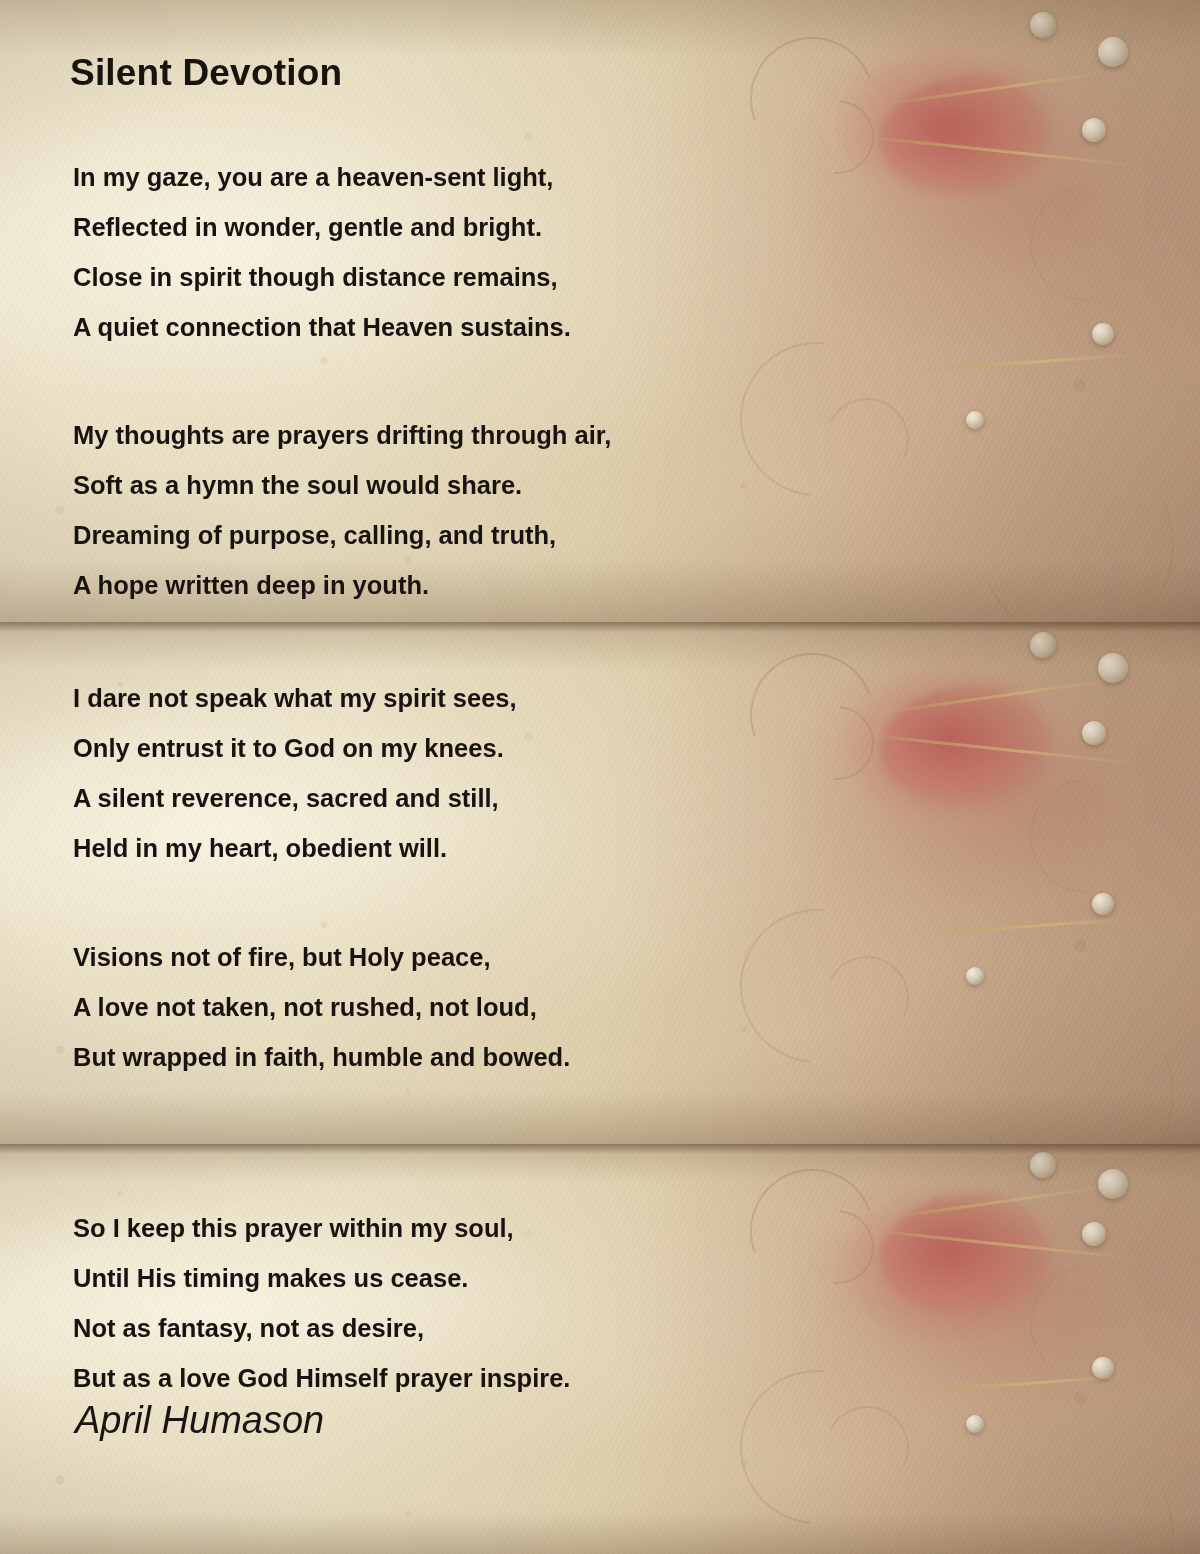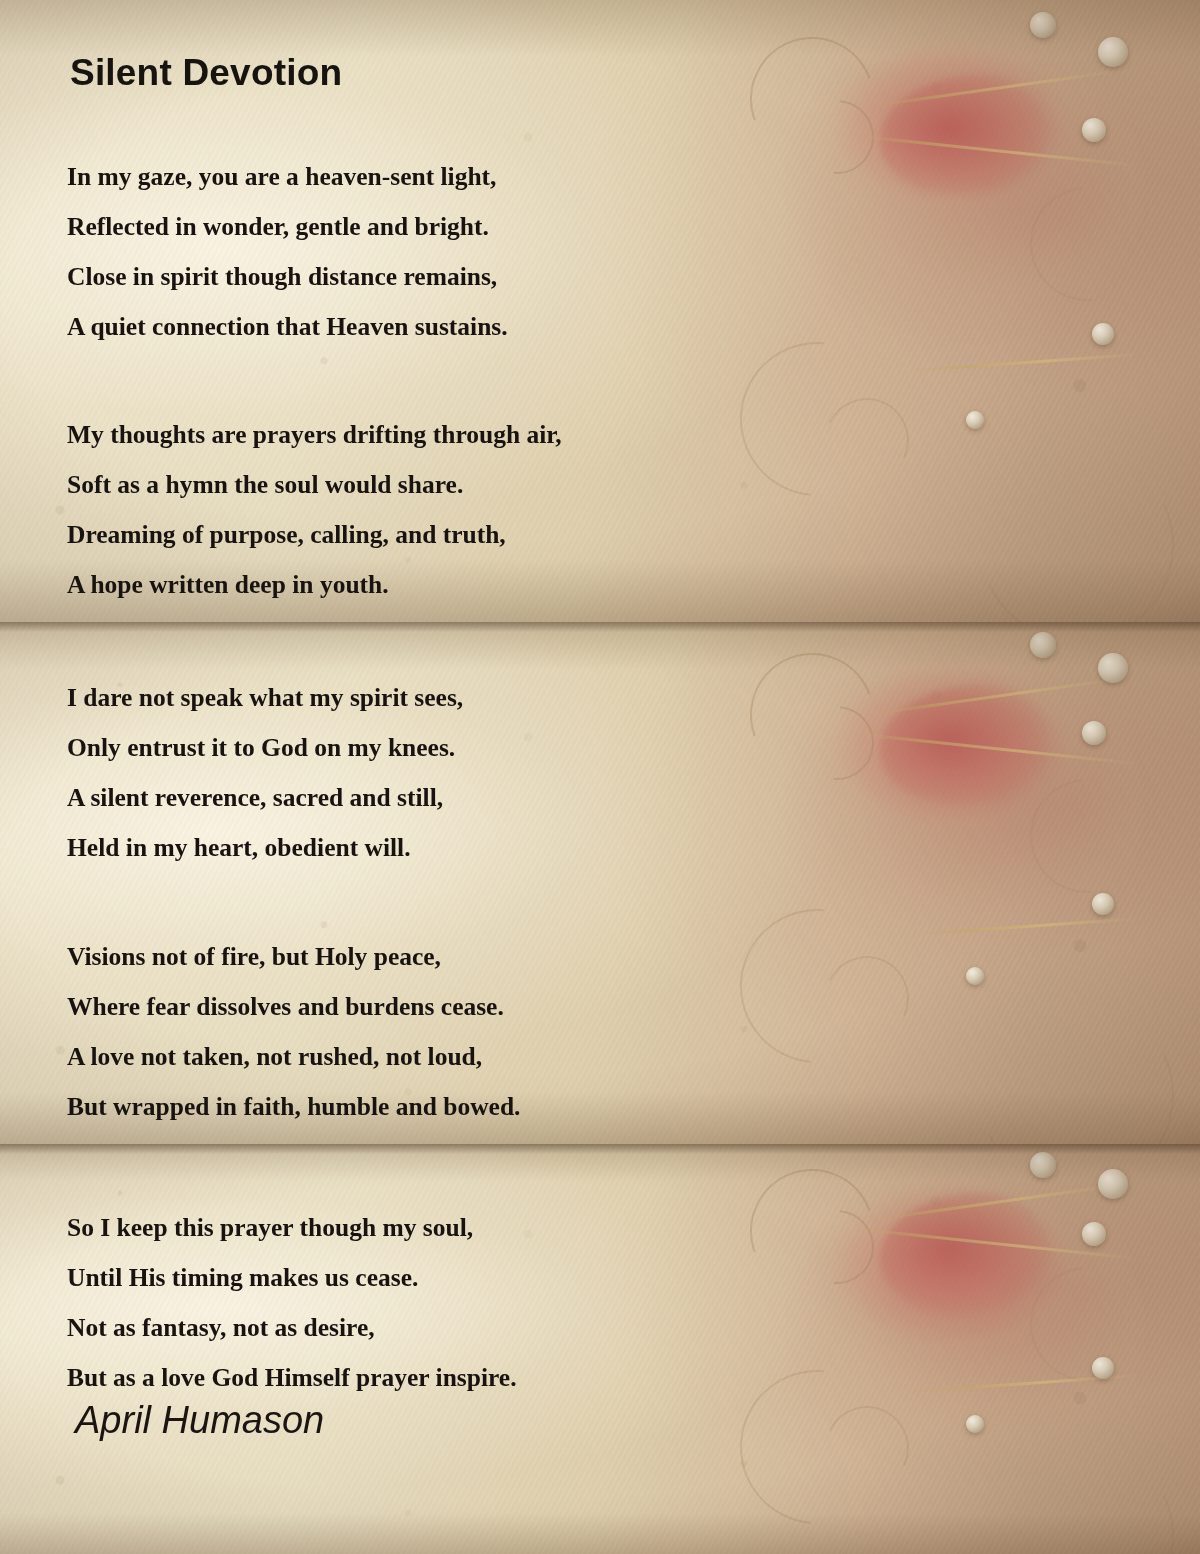--- a/index.html
+++ b/index.html
@@ -147,27 +147,26 @@
     position: absolute;
     left: 70px;
     top: 52px;
     font-size: 37px;
     font-weight: bold;
     letter-spacing: .2px;
     color: #17130f;
   }
   .stanza {
     position: absolute;
-    left: 67px;
+    left: 73px;
     font-size: 25.5px;
     font-weight: bold;
     line-height: 50px;
     color: #181310;
     white-space: nowrap;
-    font-family: Liberation Serif, serif;
   }
   .st1 { top: 152px; }
   .st2 { top: 410px; }
   .st3 { top: 673px; }
   .st4 { top: 932px; }
   .st5 { top: 1203px; }
   .author {
     position: absolute;
     left: 75px;
     top: 1399px;
@@ -275,27 +274,26 @@
 
     <div class="stanza st2">
       <div>My thoughts are prayers drifting through air,</div>
       <div>Soft as a hymn the soul would share.</div>
       <div>Dreaming of purpose, calling, and truth,</div>
       <div>A hope written deep in youth.</div>
     </div>
 
     <div class="stanza st4">
       <div>Visions not of fire, but Holy peace,</div>
-      <div>Where fear dissolves and burdens cease.</div>
       <div>A love not taken, not rushed, not loud,</div>
       <div>But wrapped in faith, humble and bowed.</div>
     </div>
 
     <div class="stanza st5">
-      <div>So I keep this prayer though my soul,</div>
+      <div>So I keep this prayer within my soul,</div>
       <div>Until His timing makes us cease.</div>
       <div>Not as fantasy, not as desire,</div>
       <div>But as a love God Himself prayer inspire.</div>
     </div>
 
     <div class="author">April Humason</div>
   </div>
 </div>
 
 </body></html>

